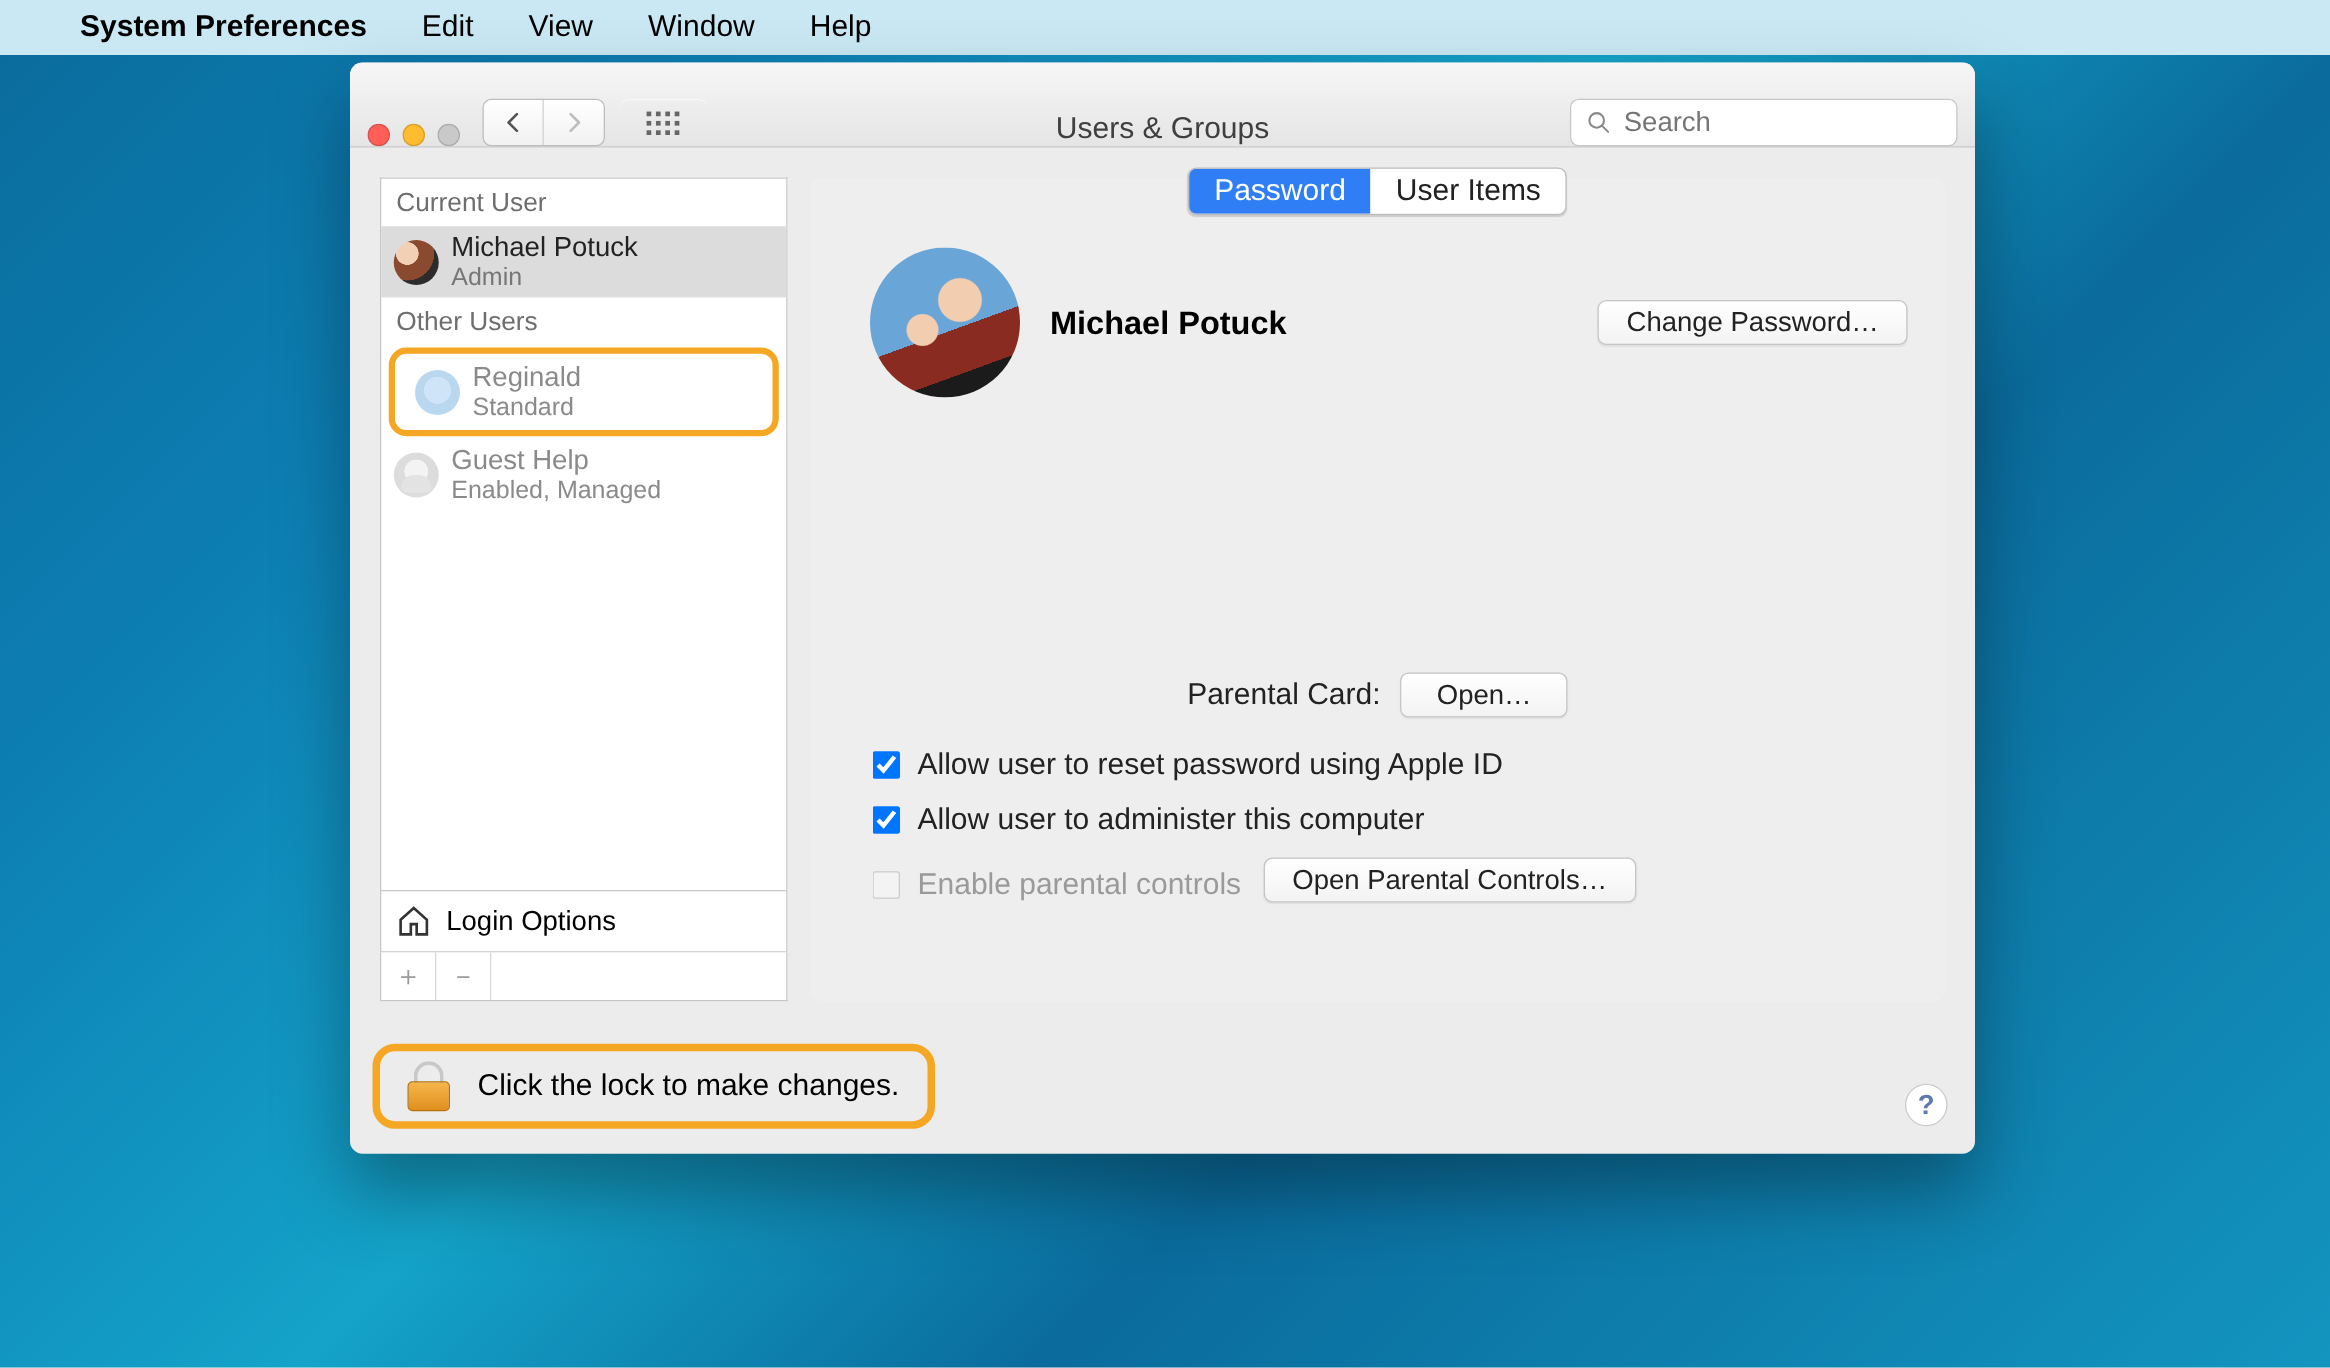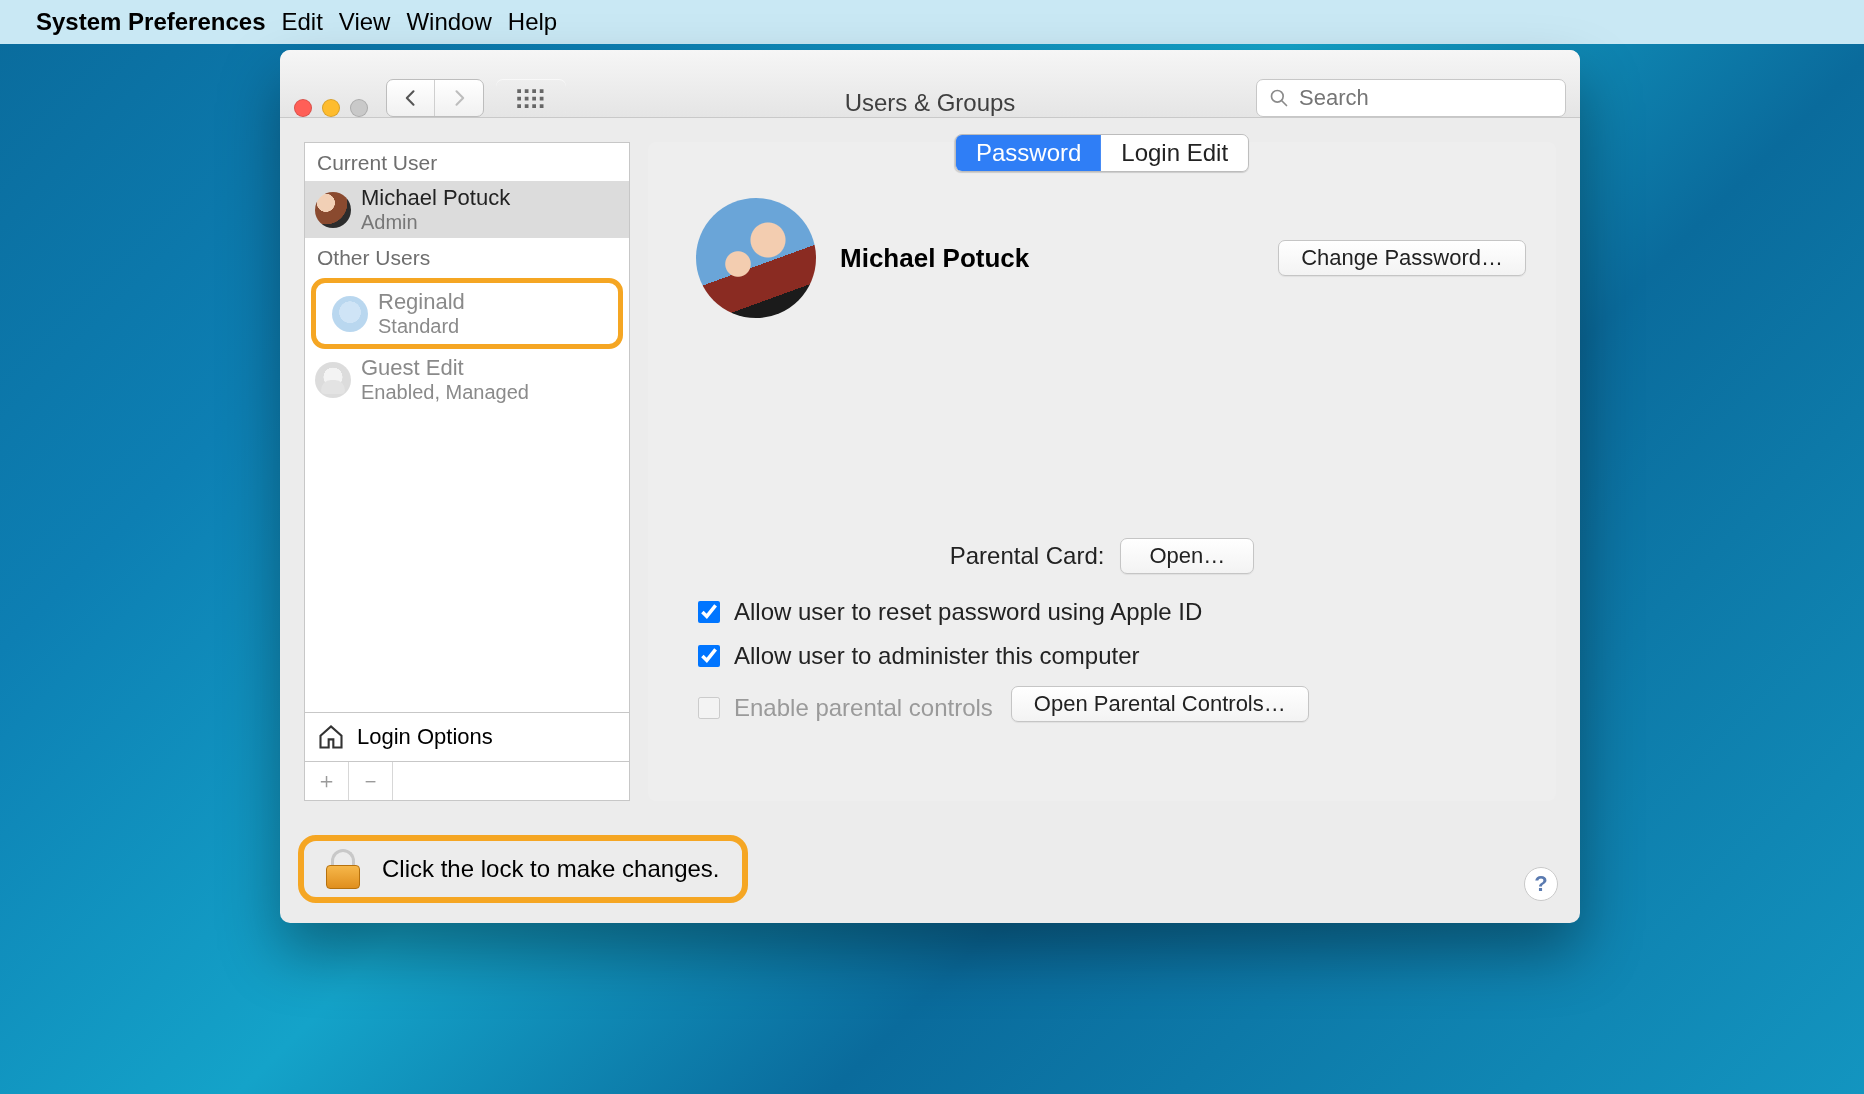--- a/index.html
+++ b/index.html
@@ -8,21 +8,21 @@
     background: linear-gradient(135deg, #0a6b9c 0%, #0d7fb3 22%, #14a3c9 45%, #0a6b9c 65%, #1395c0 100%);
     position: relative;
   }
   
   .menubar {
     height: 44px;
     background: #c9e8f4;
     display: flex;
     align-items: center;
     padding: 0 20px;
-    gap: 16px;
+    gap: 44px;
     font-size: 24px;
     color: #000;
   }
   .menubar .apple { font-size: 26px; }
   .menubar .appname { font-weight: 700; }
   .menubar span { cursor: default; }
 
   
   .window {
     position: absolute;
@@ -306,21 +306,21 @@
             <div class="meta">
               <div class="name">Reginald</div>
               <div class="role">Standard</div>
             </div>
           </div>
         </div>
 
         <div class="userrow dim">
           <div class="avatar gray"></div>
           <div class="meta">
-            <div class="name">Guest Edit</div>
+            <div class="name">Guest Help</div>
             <div class="role">Enabled, Managed</div>
           </div>
         </div>
         <div style="flex:1"></div>
       </div>
 
       <div class="loginopts">
         <svg viewBox="0 0 24 24" width="28" height="28">
           <path d="M3 11 L12 3 L21 11 V21 H14 V14 H10 V21 H3 Z" fill="none" stroke="#333" stroke-width="1.8"></path>
         </svg>
@@ -329,21 +329,21 @@
       <div class="plusminus">
         <button>＋</button>
         <button>－</button>
         <div style="flex:1"></div>
       </div>
     </div>
 
     <div class="mainpanel">
       <div class="tabbar">
         <div class="tab active">Password</div>
-        <div class="tab">Login Edit</div>
+        <div class="tab">User Items</div>
       </div>
 
       <div class="userheader">
         <div class="bigavatar"></div>
         <div class="uname">Michael Potuck</div>
         <div class="chgpw">
           <div class="btn">Change Password…</div>
         </div>
       </div>
 

